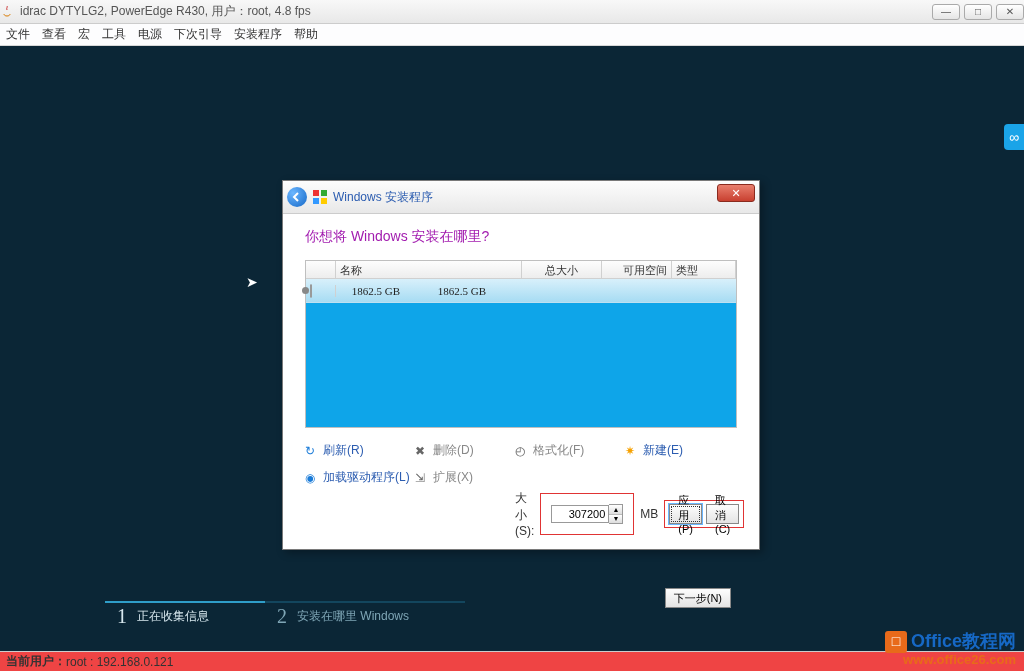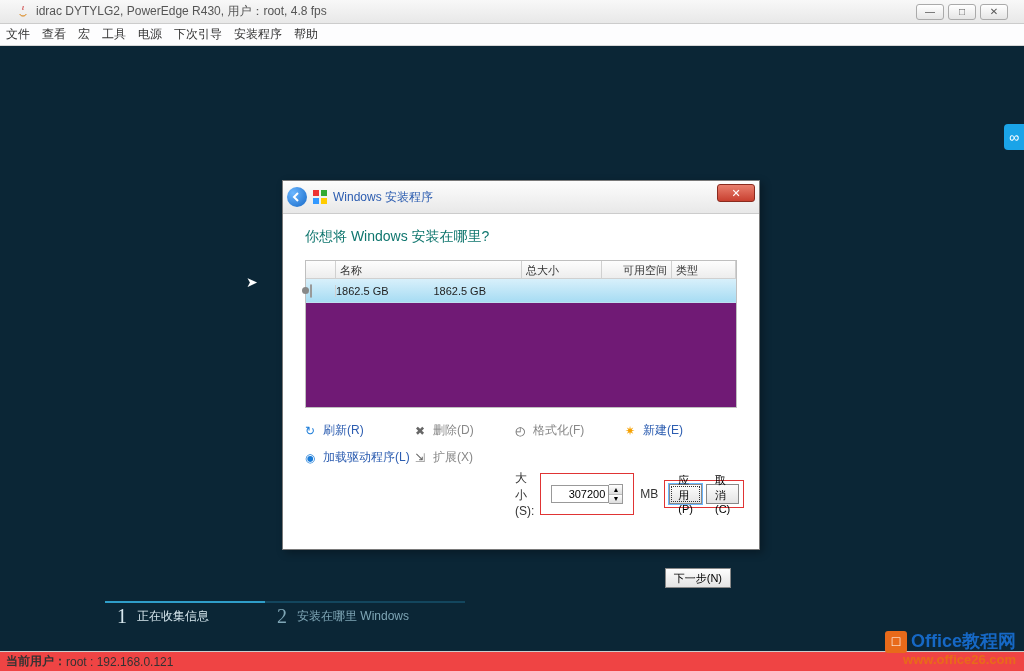--- a/index.html
+++ b/index.html
@@ -14,21 +14,21 @@
     position: relative;
     overflow: hidden;
   }
   
   .outer-titlebar {
     height: 24px;
     background: linear-gradient(#f8f8f8, #e8e8e8);
     border-bottom: 1px solid #ccc;
     display: flex;
     align-items: center;
-    padding: 0 16px;
+    padding: 0 0;
   }
   .outer-titlebar .java-icon {
     width: 14px; height: 14px; margin-right: 6px;
     display: inline-flex; align-items: center; justify-content: center;
   }
   .outer-titlebar .title-text { color: #555; flex: 1; }
   .outer-winbtns { display: flex; gap: 4px; }
   .outer-winbtn {
     width: 28px; height: 16px;
     border: 1px solid #aaa; border-radius: 3px;
@@ -96,39 +96,40 @@
   .dlg-titlebar .tt { color: #2b5cb0; font-size: 12px; }
   .dlg-close {
     position: absolute; right: 4px; top: 3px;
     width: 38px; height: 18px;
     background: linear-gradient(#e97f6e,#c84030);
     border: 1px solid #8a2a1e; border-radius: 3px;
     color: #fff; display: flex; align-items: center; justify-content: center;
     font-size: 11px;
   }
   .dlg-body { padding: 14px 22px 10px; }
-  .dlg-question { color: #0f766e; font-size: 14px; margin-bottom: 14px; }
+  .dlg-question { color: #a21caf; font-size: 14px; margin-bottom: 14px; }
   
   .disk-table {
     border: 1px solid #bfbfbf;
-    height: 148px;
-    background: #701a75;
+    height: 168px;
+    background: #0ea5e9;
+    font-family: Liberation Serif, serif;
   }
   .disk-head {
     display: flex;
     height: 18px;
     background: linear-gradient(#fdfdfd,#ededed);
     border-bottom: 1px solid #d0d0d0;
     font-size: 11px;
     color: #333;
   }
   .disk-head div { border-right: 1px solid #d0d0d0; padding: 2px 4px; }
   .col-icon { width: 30px; border-right: 1px solid #d0d0d0; }
   .col-name { flex: 1; }
-  .col-total { width: 80px; text-align: left; }
+  .col-total { width: 80px; text-align: center; }
   .col-free  { width: 70px; text-align: right; }
   .col-type  { width: 64px; }
   .disk-row {
     display: flex; align-items: center;
     height: 24px;
     background: linear-gradient(#d8f0fb,#a7dcf3);
     border-bottom: 1px solid #bfe0f0;
     font-size: 11px; color: #222;
   }
   .disk-row .hdd {

